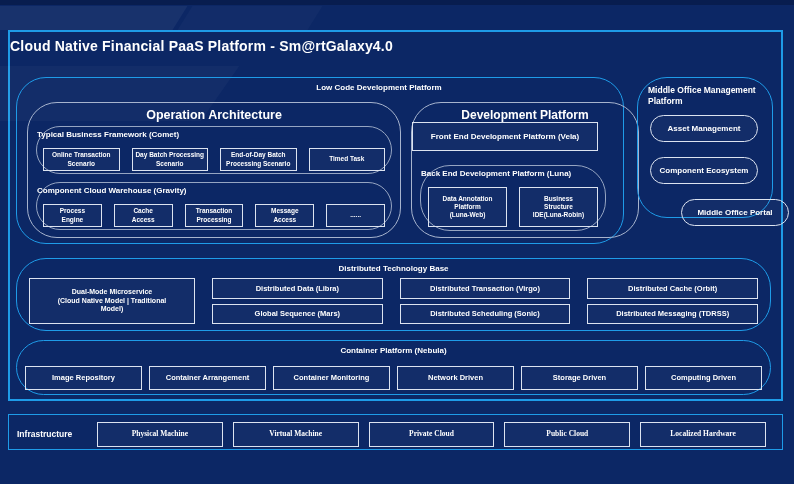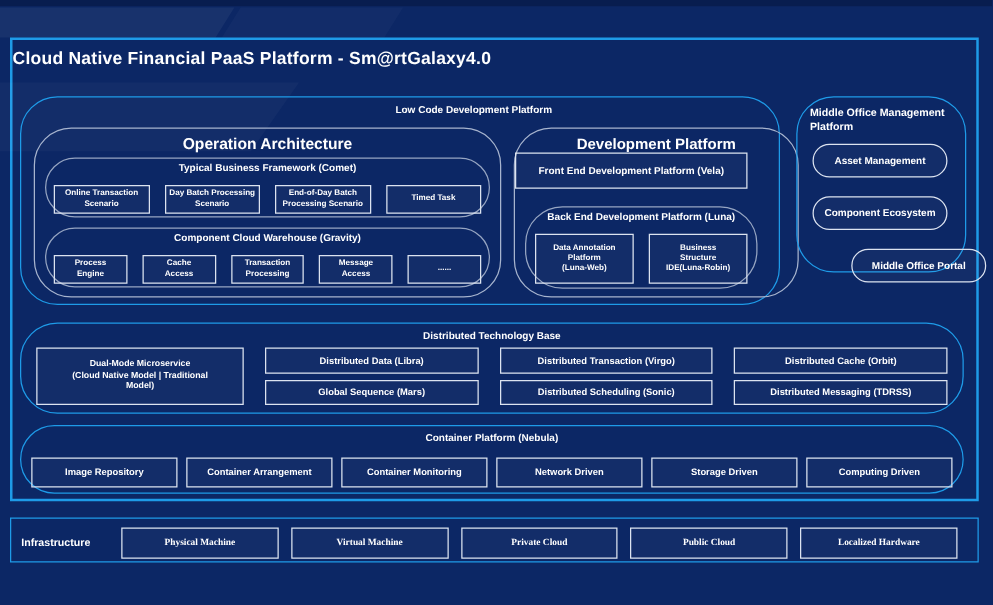--- a/index.html
+++ b/index.html
@@ -36,21 +36,21 @@
   .b-gray{border:1px solid var(--gray);}
   .b-gray2{border:1px solid var(--gray2);}
   .leaf{
     border:1px solid var(--leaf);background:rgba(255,255,255,0.03);
     display:flex;align-items:center;justify-content:center;
     text-align:center;line-height:1.25;
   }
   .pre{white-space:pre-line;}
 
   .sec-label{font-size:8px;text-align:center;padding-top:5px;}
-  .sub-label{font-size:8px;text-align:center;padding-top:3px;}
+  .sub-label{font-size:8px;text-align:left;padding-top:3px;}
   .big-title{font-size:12.5px;text-align:center;margin-top:5px;}
 
   
   .low-code{left:6px;top:45px;width:608px;height:167px;}
   .low-code-label{margin-left:118px;}
   .oa{left:10px;top:24px;width:374px;height:136px;}
   .tbf{left:8px;top:23px;width:356px;height:48px;}
   .ccw{left:8px;top:79px;width:356px;height:48px;}
   .row{position:absolute;display:flex;}
   .items-row{left:6px;right:6px;top:21px;height:23px;gap:12px;}

